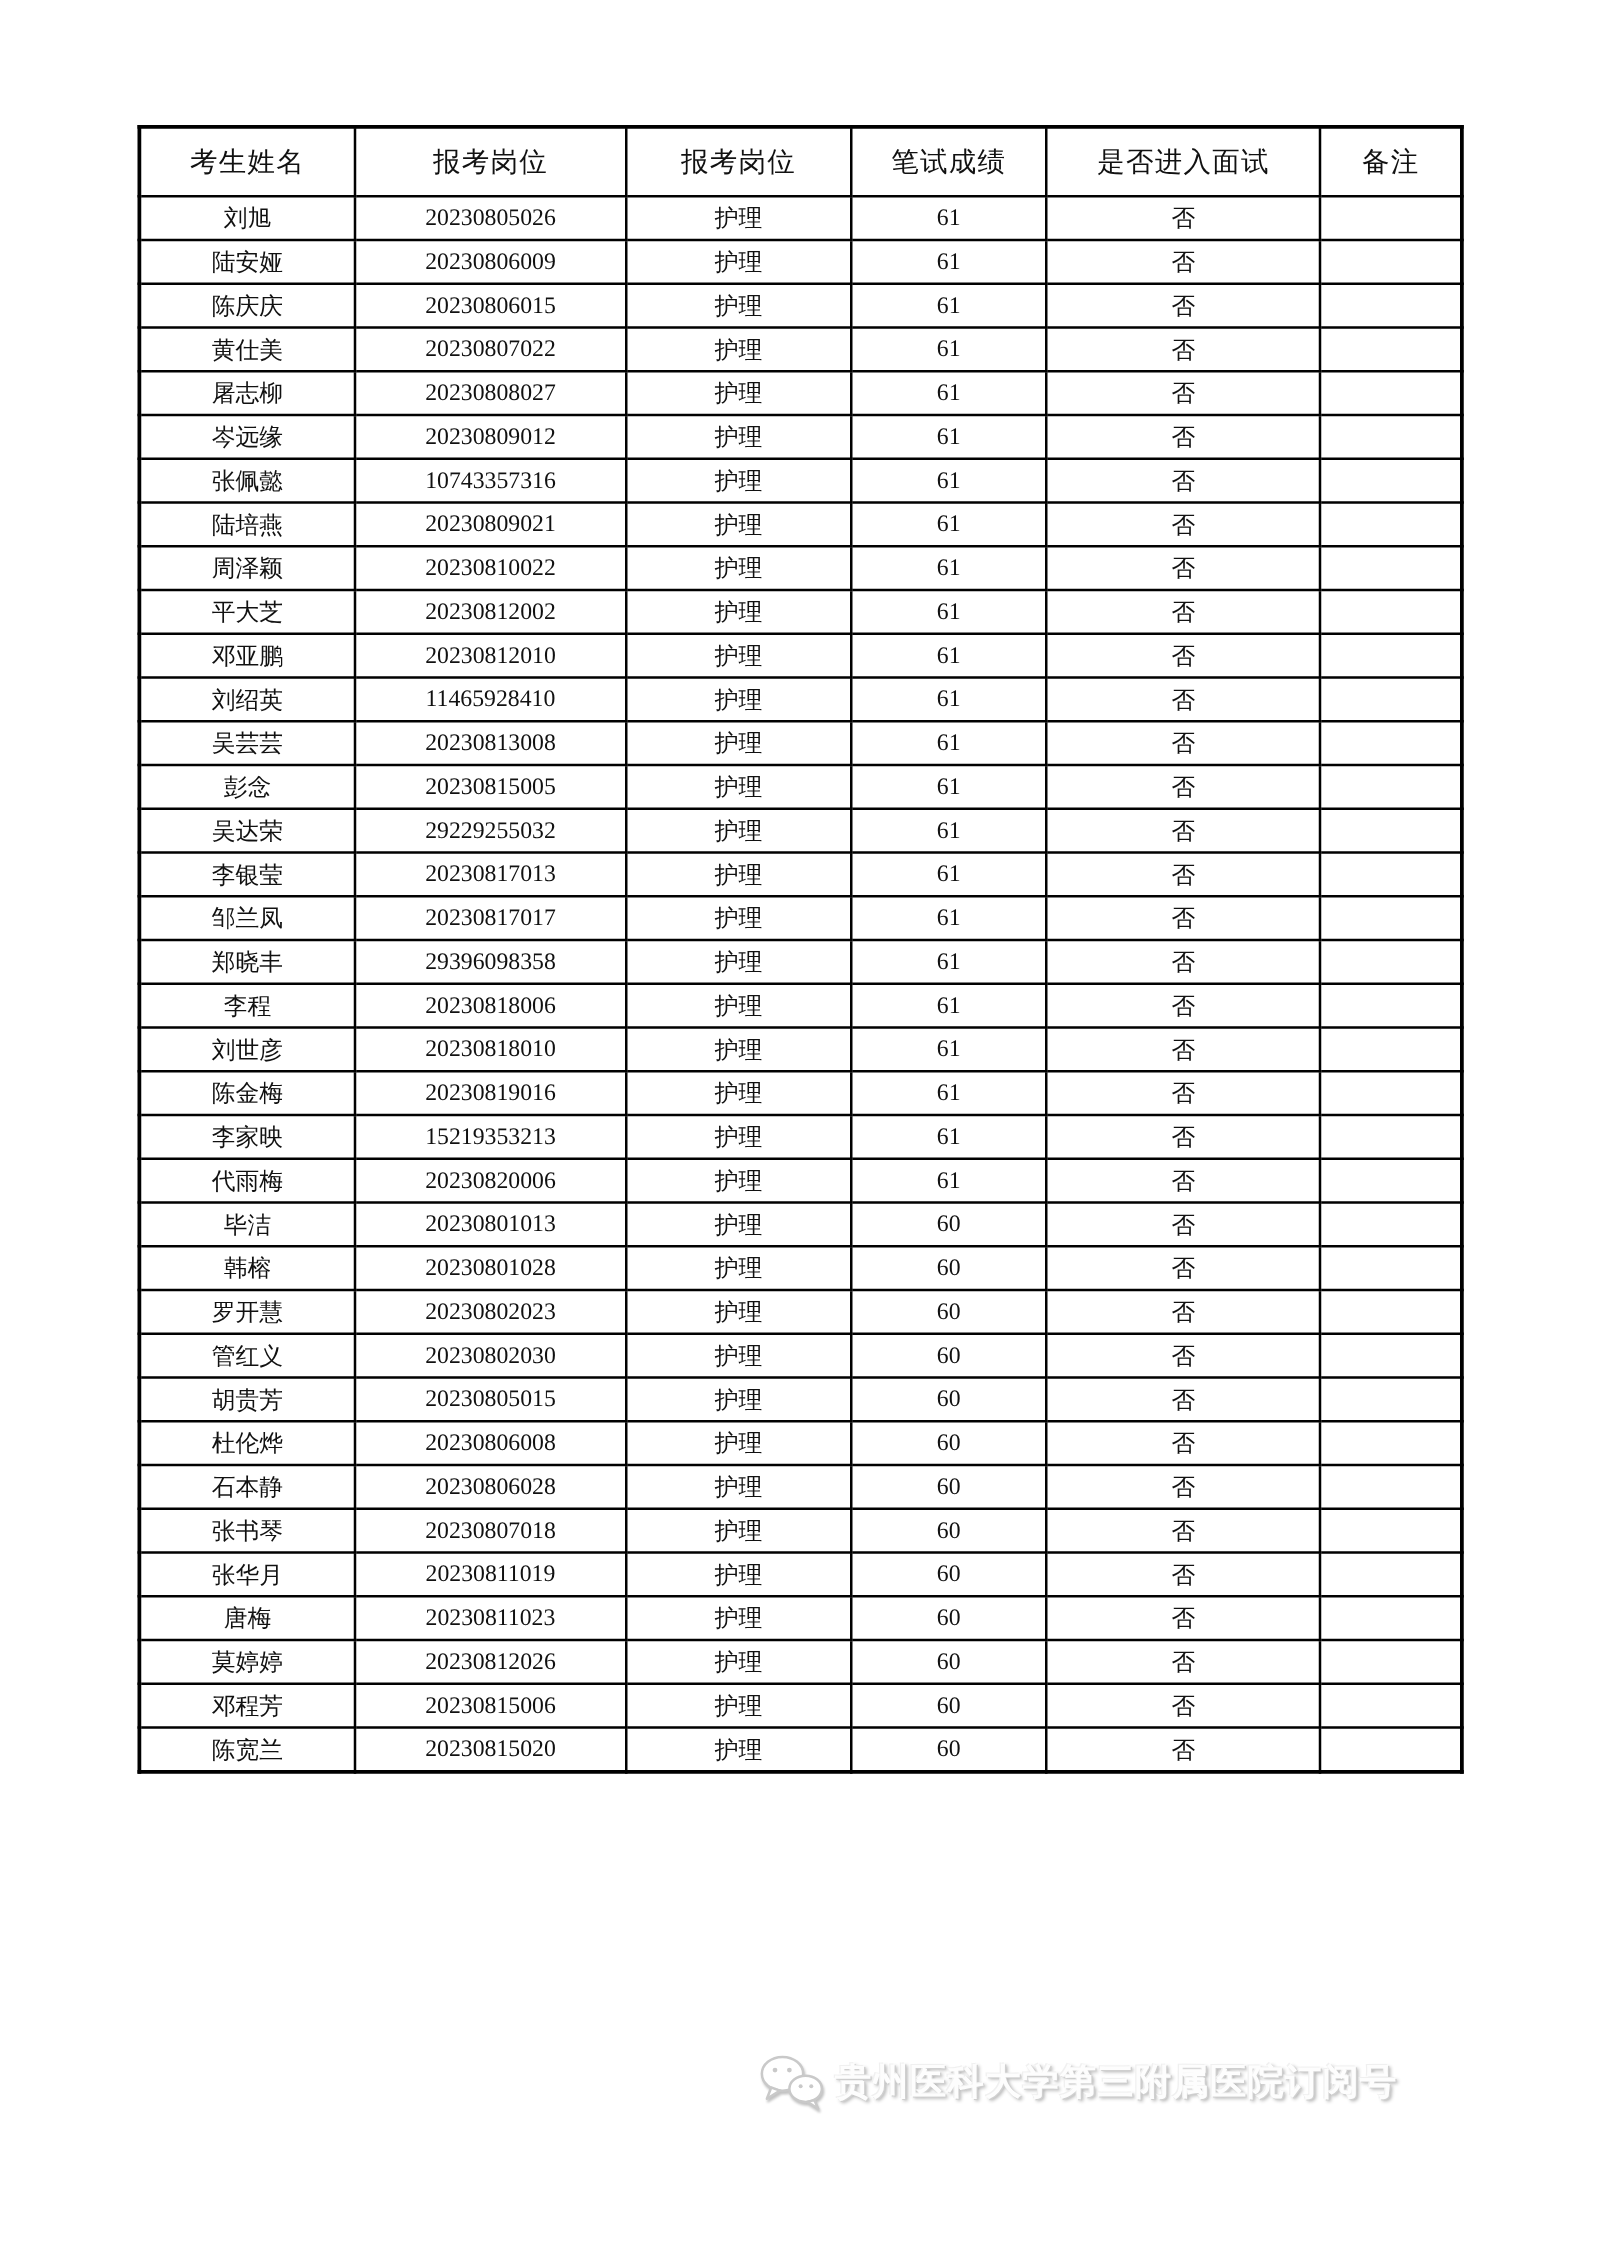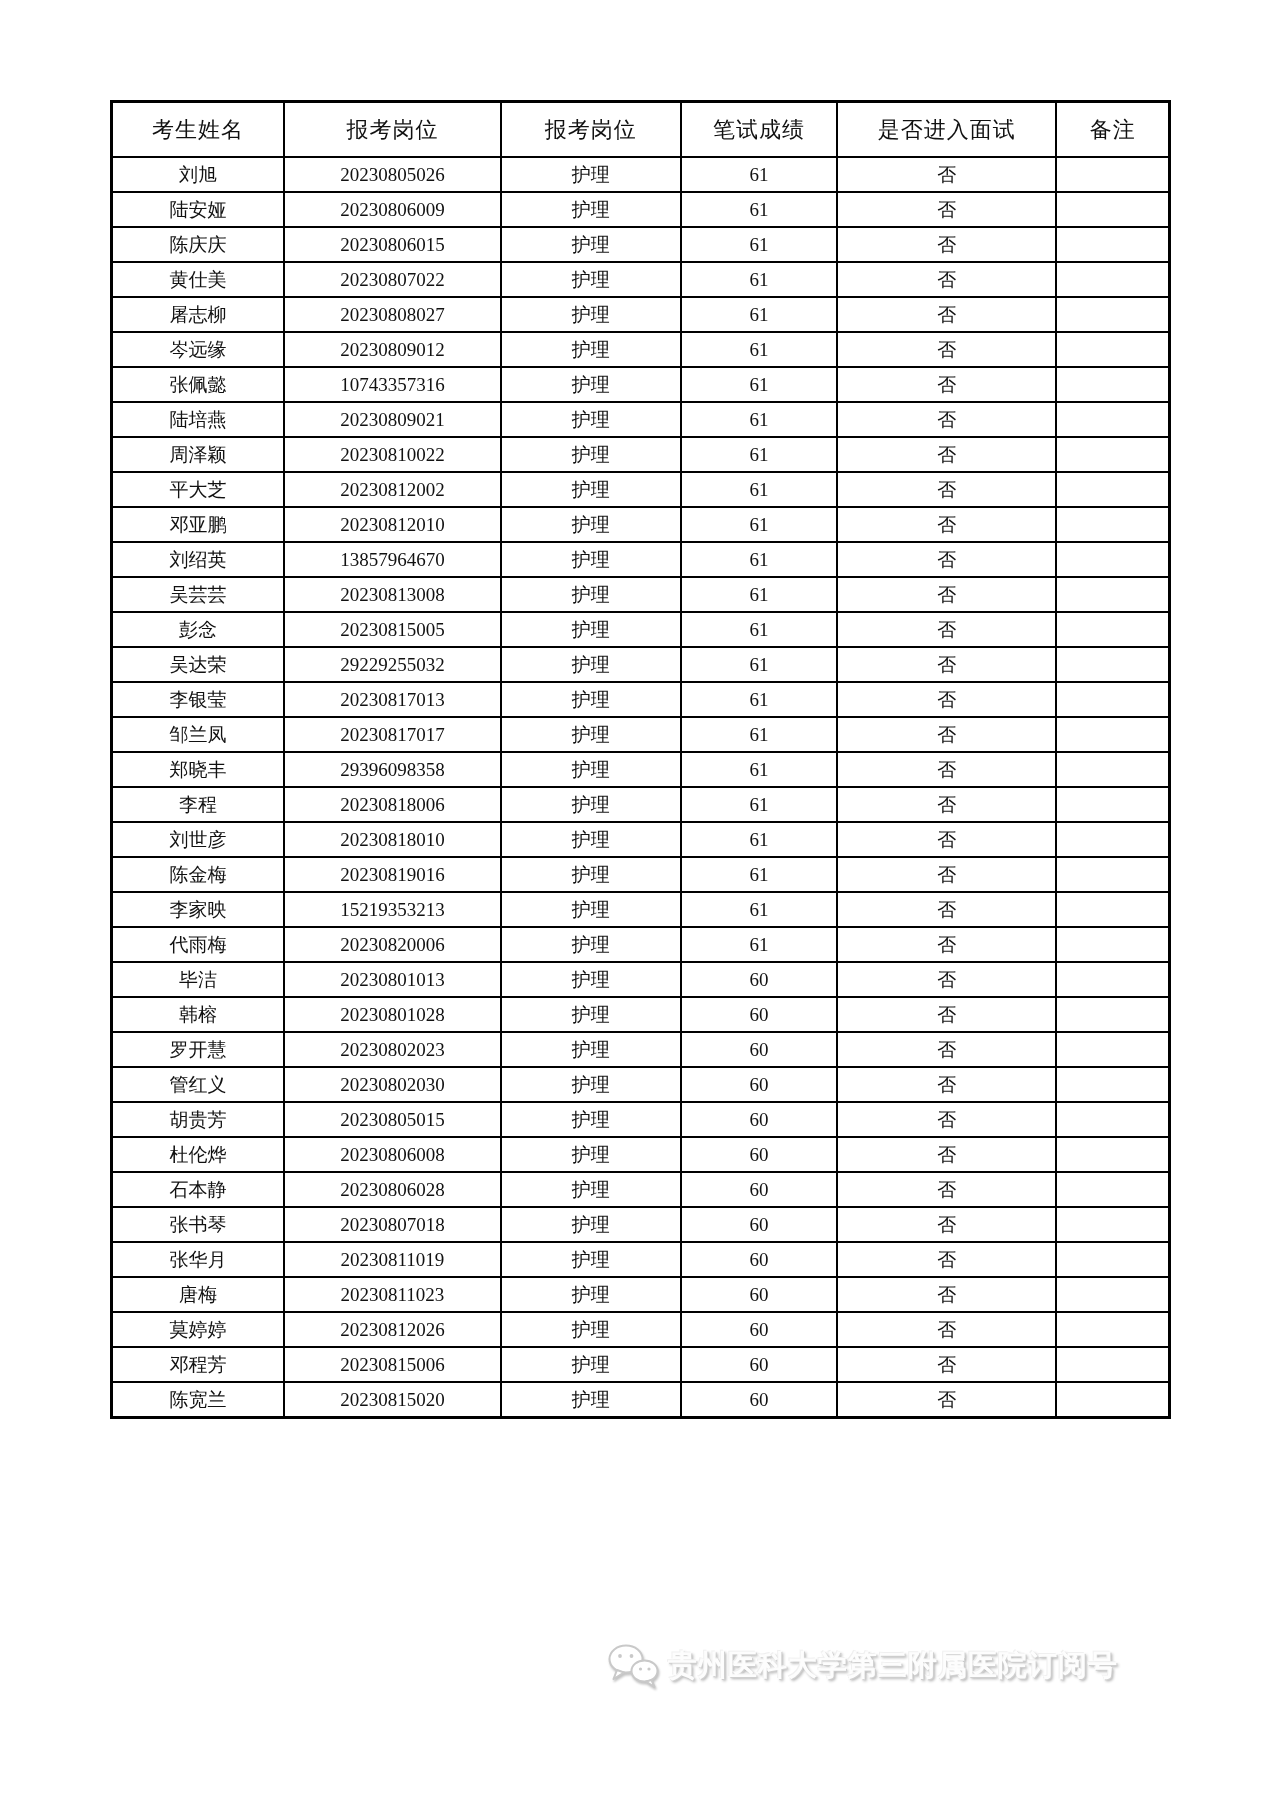--- a/index.html
+++ b/index.html
@@ -174,21 +174,21 @@
         <tr>
           <td>邓亚鹏</td>
           <td>20230812010</td>
           <td>护理</td>
           <td>61</td>
           <td>否</td>
           <td></td>
         </tr>
         <tr>
           <td>刘绍英</td>
-          <td>13857964670</td>
+          <td>11465928410</td>
           <td>护理</td>
           <td>61</td>
           <td>否</td>
           <td></td>
         </tr>
         <tr>
           <td>吴芸芸</td>
           <td>20230813008</td>
           <td>护理</td>
           <td>61</td>

